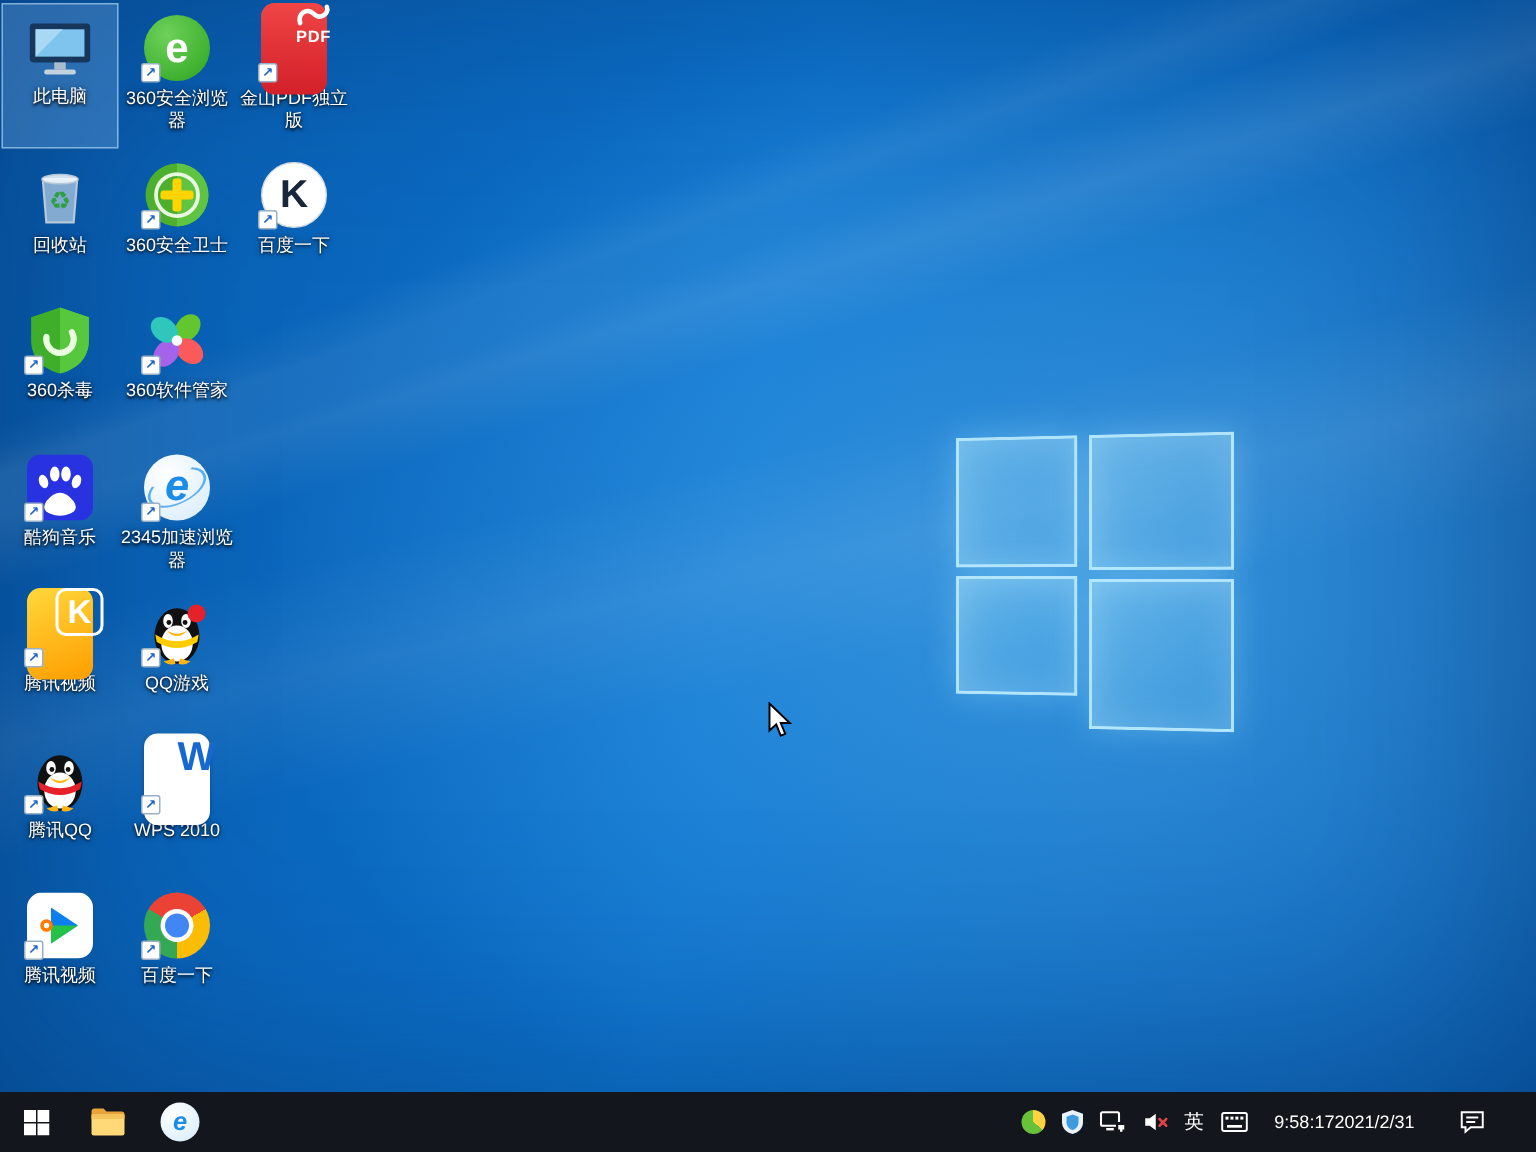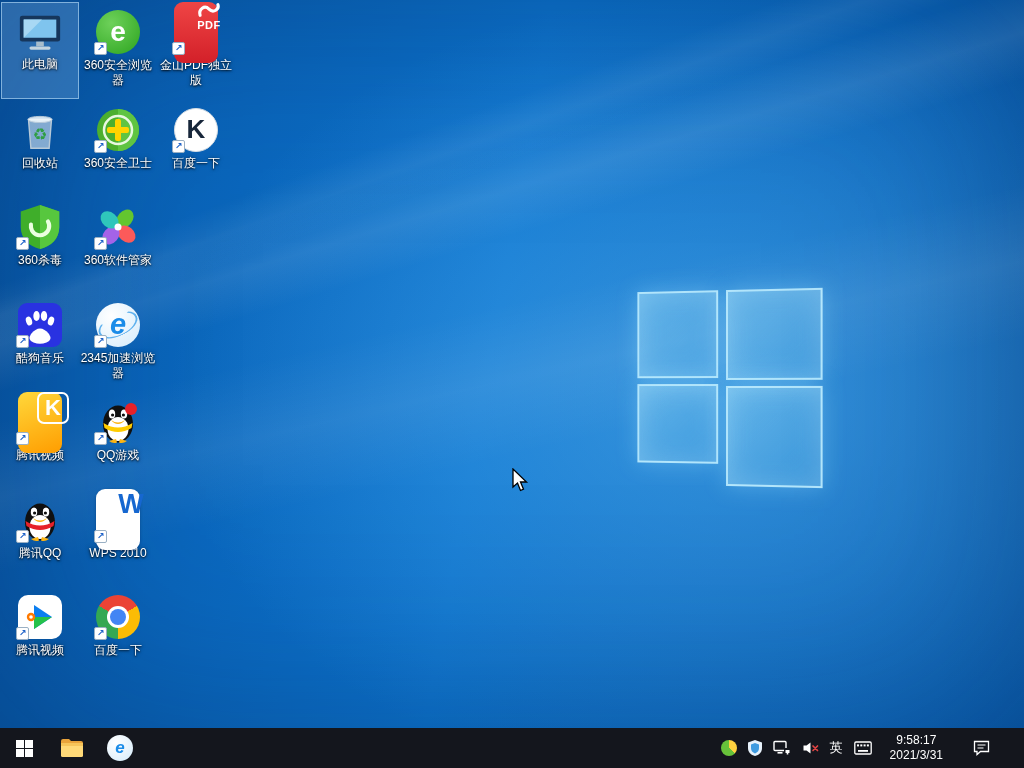--- a/index.html
+++ b/index.html
@@ -78,21 +78,21 @@
   .tb-browser { width:26px; height:26px; border-radius:50%;
     background:radial-gradient(circle at 35% 30%, #ffffff, #d4ebfb);
     display:flex; align-items:center; justify-content:center; }
   .tb-browser span { color:#1b8ce8; font-size:17px; font-weight:700; font-style:italic; }
   .tray { display:flex; align-items:center; gap:11px; padding:0 6px; }
   .tray-ico { display:flex; align-items:center; justify-content:center; cursor:pointer; }
   .speedball { width:16px; height:16px; border-radius:50%;
     background:conic-gradient(#ffd23f 0 130deg, #67c23a 130deg 360deg); }
   .ime { color:#fff; font-size:13px; cursor:pointer; }
   .clock { color:#fff; font-size:12px; line-height:15px; text-align:center; display:flex;
-    flex-direction:column; justify-content:space-between; padding:0 7px; cursor:pointer; }
+    flex-direction:row; justify-content:space-between; padding:0 7px; cursor:pointer; }
   .action-center { width:40px; display:flex; align-items:center; justify-content:center; cursor:pointer; }
   .show-desktop { width:6px; border-left:1px solid rgba(255,255,255,0.25); cursor:pointer; }
 
   .cursor { position:absolute; left:511px; top:468px; z-index:99; pointer-events:none; }
 </style>
 </head>
 <body>
 
 <div class="screen">
 
@@ -376,21 +376,21 @@
           <rect x="0.8" y="1" width="16.4" height="12" rx="1.2" fill="none" stroke="#fff" stroke-width="1.3"></rect>
           <rect x="3" y="3.4" width="2" height="2" fill="#fff"></rect>
             <rect x="6.3" y="3.4" width="2" height="2" fill="#fff"></rect>
           <rect x="9.6" y="3.4" width="2" height="2" fill="#fff"></rect>
             <rect x="12.9" y="3.4" width="2" height="2" fill="#fff"></rect>
           <rect x="4" y="9" width="10" height="1.8" fill="#fff"></rect>
         </svg>
       </div>
       <div class="clock">
         <div>9:58:17</div>
-        <div>2021/3/31</div>
+        <div>2021/2/31</div>
       </div>
       <div class="action-center">
         <svg width="17" height="16" viewBox="0 0 17 16">
           <path d="M1.5 1.5 h14 v10 h-8 l-3.5 3 v-3 h-2.5 z" fill="none" stroke="#fff" stroke-width="1.3"></path>
           <path d="M4.5 5 h8 M4.5 8 h6" stroke="#fff" stroke-width="1.2"></path>
         </svg>
       </div>
       <div class="show-desktop"></div>
     </div>
   </div>

